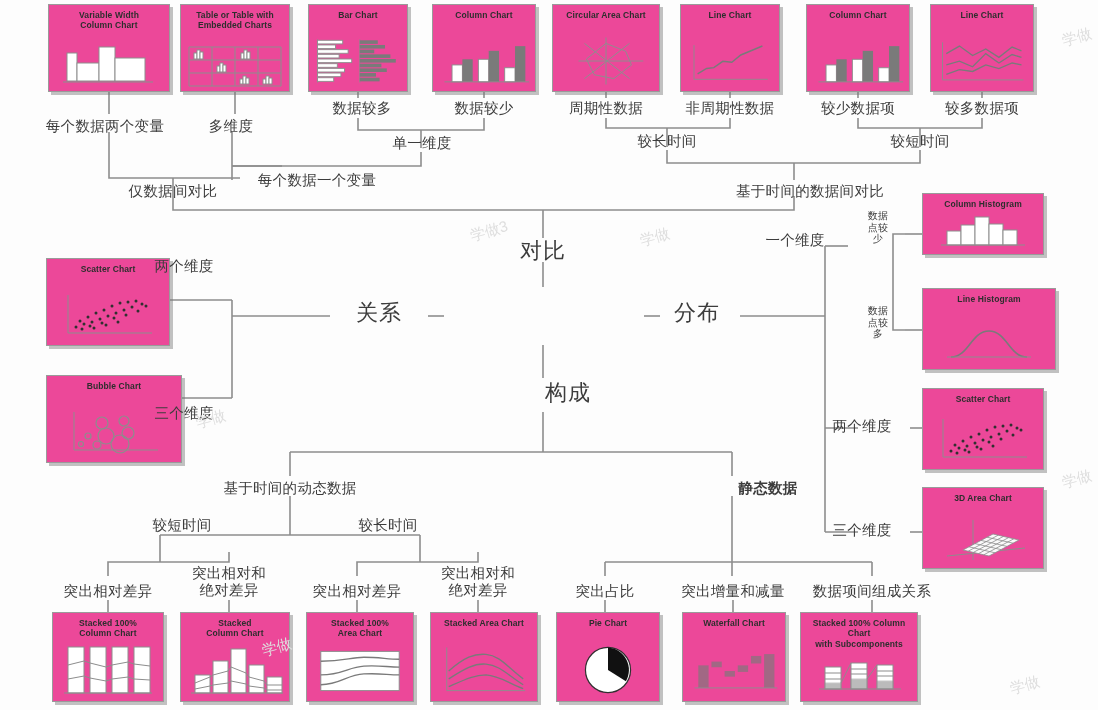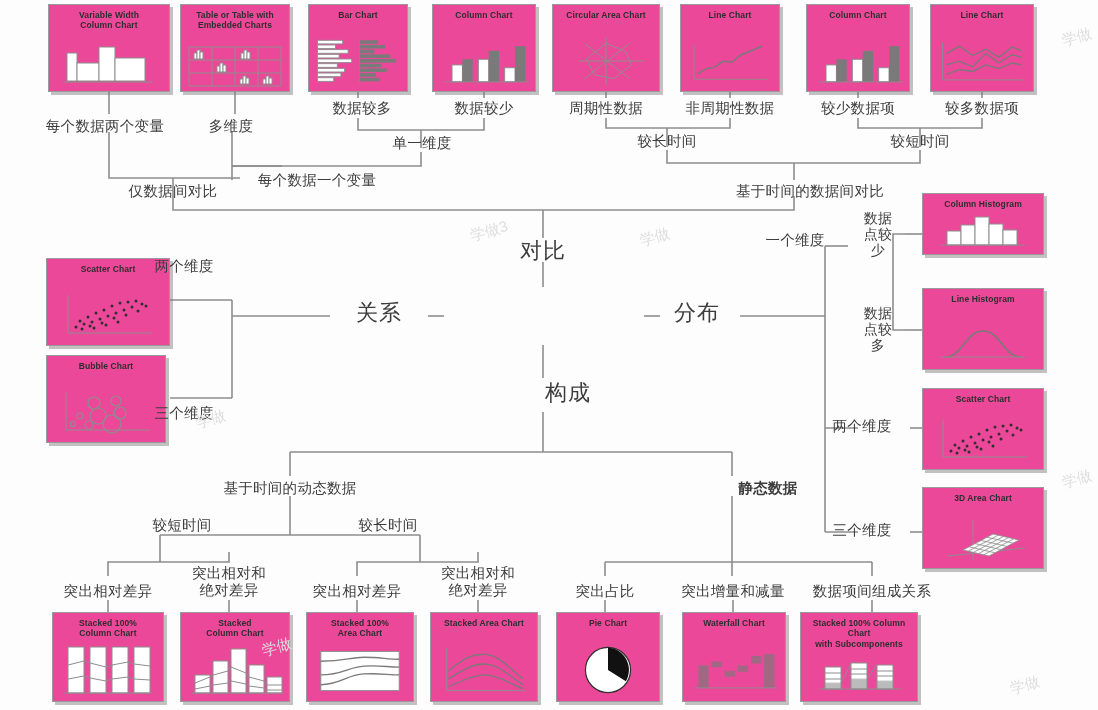--- a/index.html
+++ b/index.html
@@ -51,21 +51,21 @@
   .lab{
     position:absolute;
     font-size:14.5px;
     color:#3c3c3c;
     white-space:pre-line;
     line-height:1.2;
     letter-spacing:.3px;
   }
   .lab.ctr{transform:translateX(-50%);text-align:center;}
   .lab.big{font-size:22px;letter-spacing:1px;}
-  .lab.sm{font-size:14px;line-height:1.15;}
+  .lab.sm{font-size:10px;line-height:1.15;}
 
   
   #centerNode{
     position:absolute;
     left:444px;top:287px;
     width:200px;height:58px;
     border:1.5px solid #9a9a9a;
     background:#fff;
     display:flex;align-items:center;justify-content:center;
     font-size:21px;
@@ -376,21 +376,21 @@
             <circle cx="56" cy="25" r="1.5" fill="#303030"></circle>
             <circle cx="68" cy="22" r="1.5" fill="#303030"></circle>
             <circle cx="80" cy="18" r="1.5" fill="#303030"></circle>
             <circle cx="88" cy="13" r="1.5" fill="#303030"></circle>
             <circle cx="36" cy="35" r="1.5" fill="#303030"></circle>
             <circle cx="48" cy="32" r="1.5" fill="#303030"></circle>
             <circle cx="60" cy="29" r="1.5" fill="#303030"></circle>
           </svg>
         </div>
       </div>
-      <div class="card" style="left: 46px; top: 355px; width: 120px; height: 88px;">
+      <div class="card" style="left: 46px; top: 375px; width: 136px; height: 88px;">
         <div class="ct">Bubble Chart</div>
         <div class="cg">
           <svg width="114" height="48" viewBox="0 0 100 48">
      <line x1="10" y1="2" x2="10" y2="40" stroke="#8d8d8d"></line>
             <line x1="10" y1="40" x2="94" y2="40" stroke="#8d8d8d"></line>
      <g fill="none" stroke="#8d8d8d" stroke-width="1.2">
        <circle cx="38" cy="13" r="6"></circle>
               <circle cx="60" cy="11" r="5"></circle>
               <circle cx="42" cy="26" r="8"></circle>
        <circle cx="64" cy="23" r="6"></circle>
@@ -414,21 +414,21 @@
           <svg width="112" height="40" viewBox="0 0 100 40">
      <rect x="14" y="20" width="14" height="14" fill="#ffffff" stroke="#8d8d8d"></rect>
             <rect x="28" y="14" width="14" height="20" fill="#ffffff" stroke="#8d8d8d"></rect>
             <rect x="42" y="6" width="14" height="28" fill="#ffffff" stroke="#8d8d8d"></rect>
             <rect x="56" y="13" width="14" height="21" fill="#ffffff" stroke="#8d8d8d"></rect>
             <rect x="70" y="19" width="14" height="15" fill="#ffffff" stroke="#8d8d8d"></rect>
      <line x1="8" y1="34" x2="92" y2="34" stroke="#8d8d8d"></line>
           </svg>
         </div>
       </div>
-      <div class="card" style="left: 922px; top: 288px; width: 122px; height: 82px;">
+      <div class="card" style="left: 922px; top: 288px; width: 134px; height: 82px;">
         <div class="ct">Line Histogram</div>
         <div class="cg">
           <svg width="112" height="40" viewBox="0 0 100 40">
      <path d="M12 32 C30 32 32 6 50 6 C68 6 70 32 88 32" fill="none" stroke="#7a7a7a" stroke-width="1.6"></path>
      <line x1="8" y1="32" x2="92" y2="32" stroke="#8d8d8d"></line>
           </svg>
         </div>
       </div>
       <div class="card" style="left: 922px; top: 388px; width: 122px; height: 82px;">
         <div class="ct">Scatter Chart</div>

